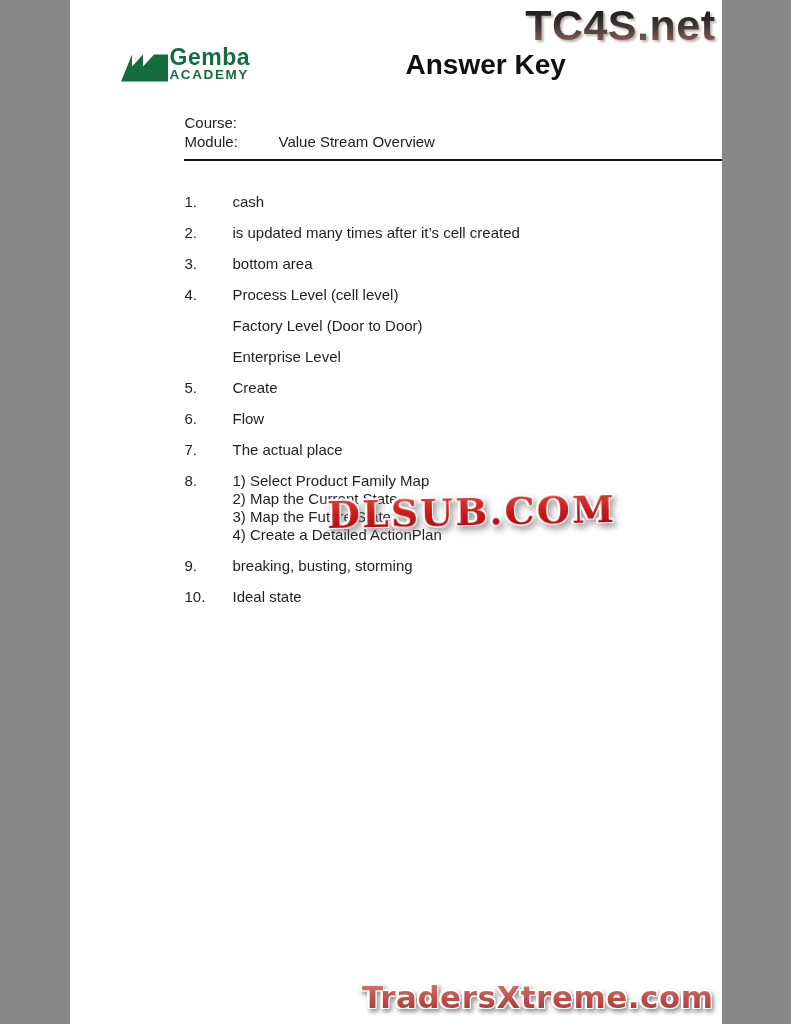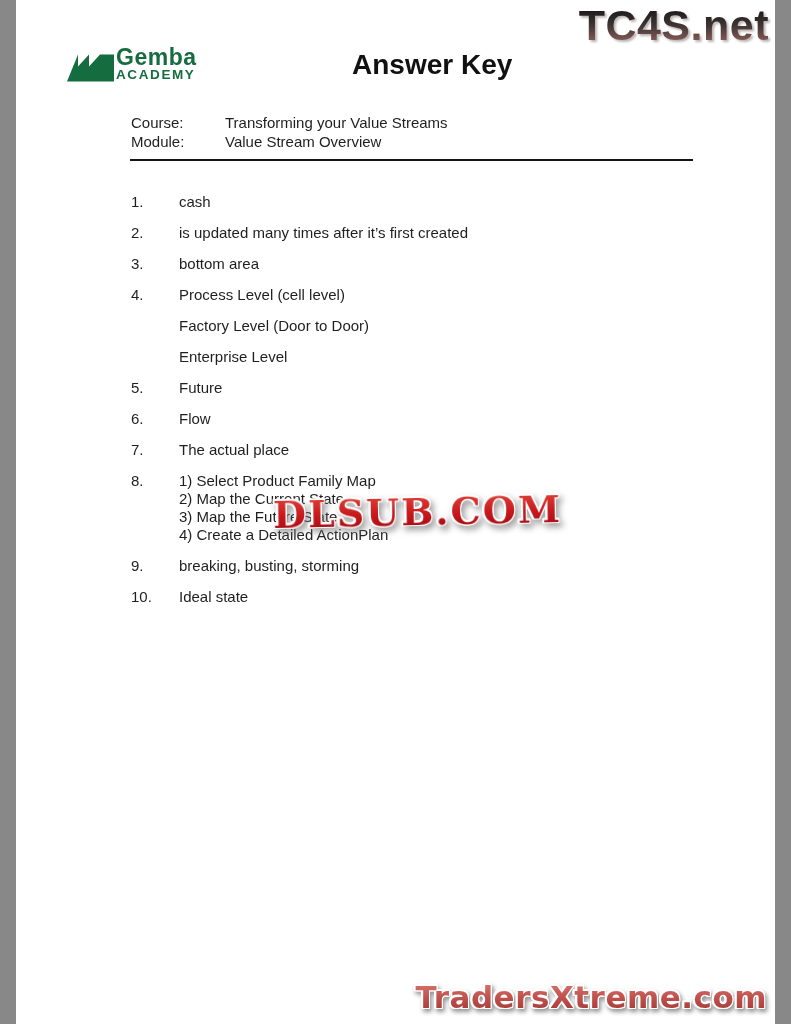--- a/index.html
+++ b/index.html
@@ -1,18 +1,18 @@
 <!DOCTYPE html>
 <html><head>
 <meta charset="utf-8">
 <style>
   html, body { margin: 0; padding: 0; background: #888; }
   #page {
     position: relative;
-    width: 759px;
+    width: 652px;
     height: 1024px;
     margin: 0 auto;
     background: #ffffff;
     font-family: "Liberation Sans", sans-serif;
     color: #1f1f1f;
     overflow: hidden;
   }
 
   
   .logo {
@@ -148,41 +148,40 @@
       <div class="logo-brand">Gemba</div>
       <div class="logo-sub">ACADEMY</div>
     </div>
   </div>
 
   <div class="page-title">Answer Key</div>
 
   <div class="meta">
     <div class="meta-row">
       <span class="meta-label">Course:</span>
-      <span class="meta-value">Transforming your Value Streams</span>
     </div>
     <div class="meta-row">
       <span class="meta-label">Module:</span>
       <span class="meta-value">Value Stream Overview</span>
     </div>
   </div>
   <div class="meta-rule"></div>
 
   <div class="answers">
     <div class="answer">
       <div class="answer-num">1.</div>
       <div class="lines">
           <div class="line">cash</div>
         </div>
     </div>
 
     <div class="answer">
       <div class="answer-num">2.</div>
       <div class="lines">
-          <div class="line">is updated many times after it’s first created</div>
+          <div class="line">is updated many times after it’s cell created</div>
         </div>
     </div>
 
     <div class="answer">
       <div class="answer-num">3.</div>
       <div class="lines">
           <div class="line">bottom area</div>
         </div>
     </div>
 
@@ -191,21 +190,21 @@
       <div class="lines">
           <div class="line">Process Level (cell level)</div>
           <div class="line">Factory Level (Door to Door)</div>
           <div class="line">Enterprise Level</div>
         </div>
     </div>
 
     <div class="answer">
       <div class="answer-num">5.</div>
       <div class="lines">
-          <div class="line">Future</div>
+          <div class="line">Create</div>
         </div>
     </div>
 
     <div class="answer">
       <div class="answer-num">6.</div>
       <div class="lines">
           <div class="line">Flow</div>
         </div>
     </div>
 

